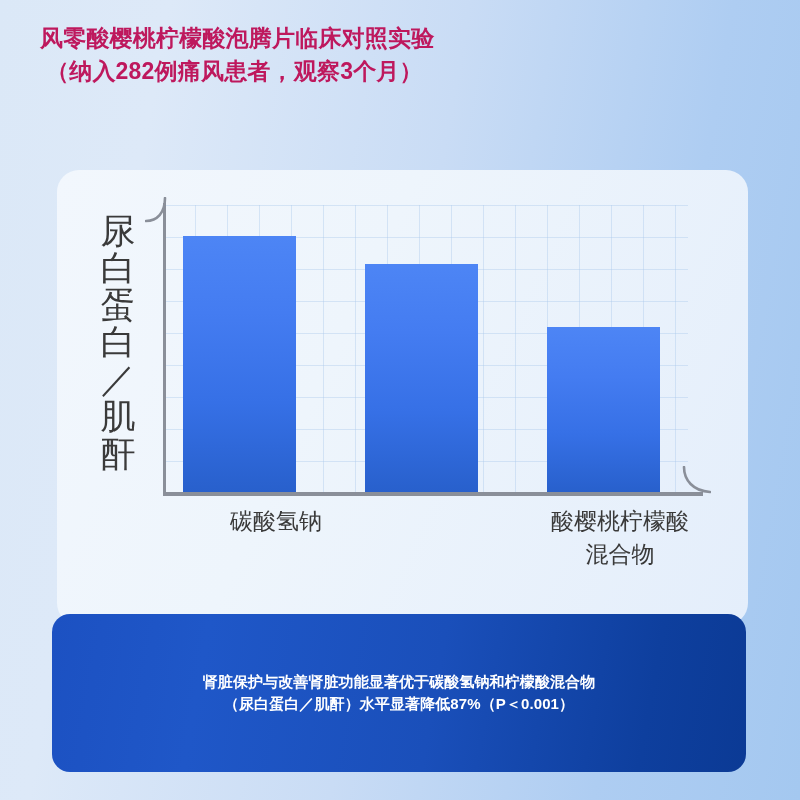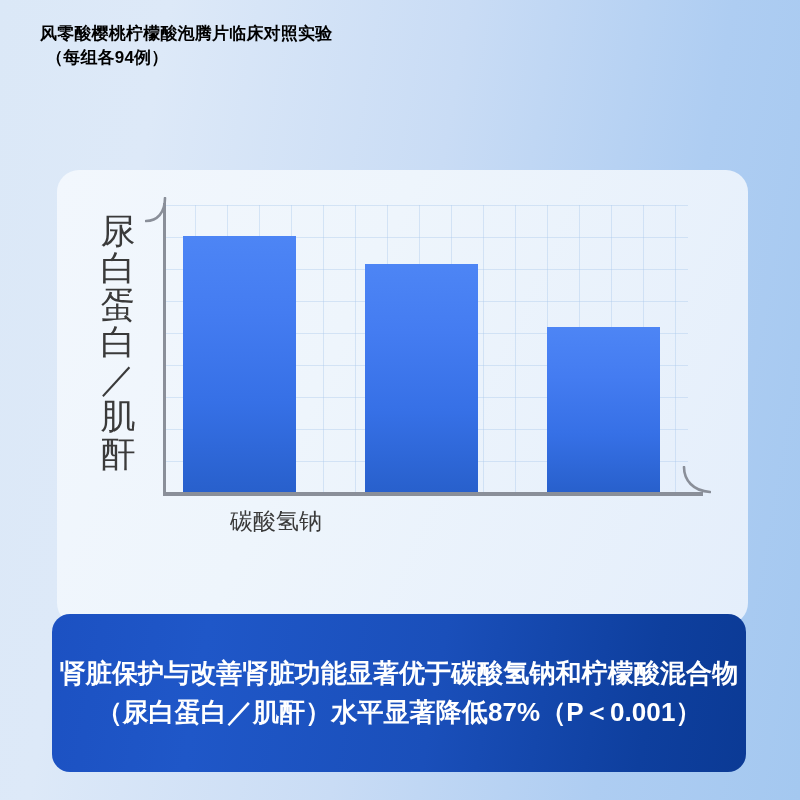--- a/index.html
+++ b/index.html
@@ -15,23 +15,23 @@
     background: linear-gradient(100deg, #dbe8f7 0%, #dde9f8 18%, #c9dcf5 50%, #aecdf2 78%, #a4c8f0 100%);
     position: relative;
   }
 
   
   .title-block {
     position: absolute;
     left: 40px;
     top: 22px;
     width: 720px;
-    color: #000000;
+    color: #be185d;
     font-weight: bold;
-    font-size: 17px;
+    font-size: 23px;
     line-height: 1.42;
     letter-spacing: 0.2px;
   }
   .title-line { display: block; white-space: nowrap; }
   .title-line.indent { padding-left: 6px; }
 
   
   .chart-card {
     position: absolute;
     left: 57px;
@@ -164,33 +164,33 @@
     background: linear-gradient(100deg, #1c51c2 0%, #1f57c8 22%, #1a4fba 55%, #0e3f9e 85%, #0b3a95 100%);
     display: flex;
     flex-direction: column;
     align-items: center;
     justify-content: center;
     padding: 0 8px;
   }
   .conclusion-line {
     color: #ffffff;
     font-weight: bold;
-    font-size: 26px;
+    font-size: 15px;
     line-height: 1.5;
     white-space: nowrap;
     text-align: center;
     letter-spacing: 0.1px;
   }
 </style>
 </head>
 <body>
 
 <div class="title-block">
   <span class="title-line">风零酸樱桃柠檬酸泡腾片临床对照实验</span>
-  <span class="title-line indent">（每组各94例）</span>
+  <span class="title-line indent">（纳入282例痛风患者，观察3个月）</span>
 </div>
 
 <div class="chart-card">
   <div class="chart-wrap">
 
     <div class="plot">
       <div class="gridlines"></div>
     </div>
 
     <div class="axis-y"></div>
@@ -219,18 +219,22 @@
   <span>白</span>
   <span class="slash">／</span>
   <span>肌</span>
   <span>酐</span>
 </div>
 
 <div class="xlabels">
   <div class="xlabel" style="left:180px; width:192px;">
     <div>碳酸氢钠</div>
   </div>
+  <div class="xlabel" style="left:520px; width:200px;">
+    <div>酸樱桃柠檬酸</div>
+    <div>混合物</div>
+  </div>
 </div>
 
 <div class="conclusion">
   <div class="conclusion-line">肾脏保护与改善肾脏功能显著优于碳酸氢钠和柠檬酸混合物</div>
   <div class="conclusion-line">（尿白蛋白／肌酐）水平显著降低87%（P＜0.001）</div>
 </div>
 
 </body></html>

